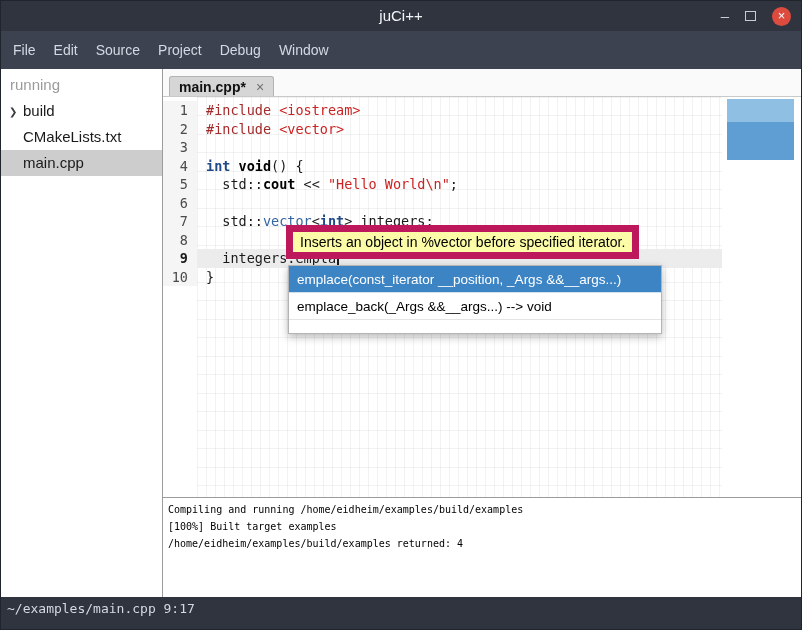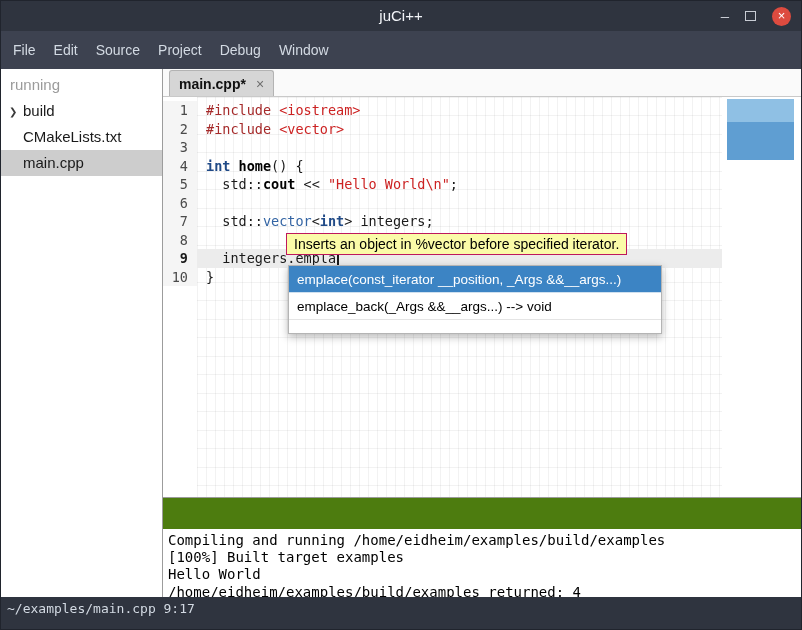--- a/index.html
+++ b/index.html
@@ -24,21 +24,21 @@
   .sidebar { width:162px; flex:0 0 auto; background:#fff; border-right:1px solid #9c9c9c; overflow:hidden; }
   .side-header { color:#9b9b9b; font-size:15px; padding:7px 9px 5px 9px; }
   .side-item { position:relative; height:26px; line-height:26px; padding-left:22px; font-size:15px; color:#1a1a1a; white-space:nowrap; }
   .side-item.selected { background:#cdcdcd; }
   .chev { position:absolute; left:8px; top:1px; font-size:10px; color:#3a3a3a; }
 
   .rightpane { flex:1 1 auto; display:flex; flex-direction:column; min-width:0; }
 
   
   .tabbar { height:28px; background:#fafafa; border-bottom:1px solid #c9c9c9; display:flex; align-items:flex-end; padding-left:6px; flex:0 0 auto; }
-  .tab { background:#d6d6d6; border:1px solid #b3b3b3; border-bottom:none; border-radius:3px 3px 0 0; height:26px; display:flex; align-items:center; gap:10px; padding:0 9px; }
+  .tab { background:#d6d6d6; border:1px solid #b3b3b3; border-bottom:none; border-radius:3px 3px 0 0; height:20px; display:flex; align-items:center; gap:10px; padding:0 9px; }
   .tab-label { font-size:14px; font-weight:bold; color:#111; }
   .tab-close { color:#6e6e6e; font-size:14px; line-height:14px; }
 
   
   .editor { position:relative; height:401px; flex:0 0 auto; background:#fff; border-bottom:1px solid #9b9b9b; overflow:hidden; padding-top:4px; }
   .grid { position:absolute; left:34px; top:0; right:79px; bottom:0; pointer-events:none;
     background-image:
       repeating-linear-gradient(to right, rgba(0,0,0,0.05) 0, rgba(0,0,0,0.05) 1px, transparent 1px, transparent 9px),
       repeating-linear-gradient(to bottom, rgba(0,0,0,0.05) 0, rgba(0,0,0,0.05) 1px, transparent 1px, transparent 18.5px);
   }
@@ -52,28 +52,28 @@
   .tk-kw { color:#204a87; font-weight:bold; }
   .tk-type { color:#3465a4; }
   .tk-fn { color:#000; font-weight:bold; }
   .tk-pl { color:#1a1a1a; }
   .cursor { display:inline-block; width:2px; height:14px; background:#1a1a1a; margin-left:1px; vertical-align:-2px; }
 
   .scroll-indicator { position:absolute; top:2px; right:7px; width:67px; z-index:3; }
   .si-top { height:23px; background:#8fc0e4; }
   .si-bottom { height:38px; background:var(--scroll-indicator,#5f9ed2); }
 
-  .tooltip { position:absolute; left:123px; top:136px; z-index:4; background:var(--tooltip-yellow,#fbfba8); border:1px solid #be185d; color:#000; font-size:14px; padding:2px 7px; white-space:nowrap; }
+  .tooltip { position:absolute; left:123px; top:128px; z-index:4; background:var(--tooltip-yellow,#fbfba8); border:7px solid #be185d; color:#000; font-size:14px; padding:2px 7px; white-space:nowrap; }
 
   .completion { position:absolute; left:125px; top:168px; width:374px; z-index:5; background:#fff; border:1px solid #b4b4b4; box-shadow:0 3px 8px rgba(0,0,0,0.28); padding-bottom:13px; }
   .comp-item { height:27px; line-height:27px; padding:0 8px; font-size:13.5px; color:#000; white-space:nowrap; overflow:hidden; border-bottom:1px solid #e4e4e4; }
   .comp-item.sel { background:var(--accent-selection,#3c84c4); color:#fff; border-bottom-color:#cfe0ef; }
 
   
-  .output { flex:1 1 auto; background:#fff; font-family:"DejaVu Sans Mono", monospace; font-size:14px; color:#000; padding:3px 5px; overflow:hidden;margin-top:31px; }
+  .output { flex:1 1 auto; background:#fff; font-family:"DejaVu Sans Mono", monospace; font-size:10px; color:#000; padding:3px 5px; overflow:hidden; }
   .out-line { height:17.2px; line-height:17.2px; white-space:pre; }
 
   
   .statusbar { height:32px; flex:0 0 auto; background:var(--titlebar,#2f343f); color:#d3dae3; font-family:"DejaVu Sans Mono", monospace; font-size:13px; line-height:24px; padding-left:6px; }
 </style>
 </head>
 <body style="--titlebar: #2f343f; --menubar: #3d4250; --accent-selection: #3c84c4; --close-red: #dd4b3f; --tooltip-yellow: #fbfba8; --scroll-indicator: #5f9ed2;">
 
 <div class="window">
 
@@ -125,21 +125,21 @@
             <div class="cline">
               <span class="lnum">2</span>
               <span class="lcontent"><span class="tk-pp">#include</span><span class="tk-pl"> </span><span class="tk-str">&lt;vector&gt;</span></span>
             </div>
             <div class="cline">
               <span class="lnum">3</span>
               <span class="lcontent"></span>
             </div>
             <div class="cline">
               <span class="lnum">4</span>
-              <span class="lcontent"><span class="tk-kw">int</span><span class="tk-pl"> </span><span class="tk-fn">home</span><span class="tk-pl">() {</span></span>
+              <span class="lcontent"><span class="tk-kw">int</span><span class="tk-pl"> </span><span class="tk-fn">void</span><span class="tk-pl">() {</span></span>
             </div>
             <div class="cline">
               <span class="lnum">5</span>
               <span class="lcontent"><span class="tk-pl">  std::</span><span class="tk-fn">cout</span><span class="tk-pl"> &lt;&lt; </span><span class="tk-str">"Hello World\n"</span><span class="tk-pl">;</span></span>
             </div>
             <div class="cline">
               <span class="lnum">6</span>
               <span class="lcontent"></span>
             </div>
             <div class="cline">
@@ -166,21 +166,20 @@
         <div class="tooltip">Inserts an object in %vector before specified iterator.</div>
         <div class="completion">
             <div class="comp-item sel">emplace(const_iterator __position, _Args &amp;&amp;__args...)</div>
             <div class="comp-item">emplace_back(_Args &amp;&amp;__args...) --&gt; void</div>
           </div>
       </div>
 
       <div class="output">
           <div class="out-line">Compiling and running /home/eidheim/examples/build/examples</div>
           <div class="out-line">[100%] Built target examples</div>
-          <div class="out-line">Hello World</div>
           <div class="out-line">/home/eidheim/examples/build/examples returned: 4</div>
         </div>
 
     </div>
   </div>
 
   <div class="statusbar">
     <span>~/examples/main.cpp 9:17</span>
   </div>
 

